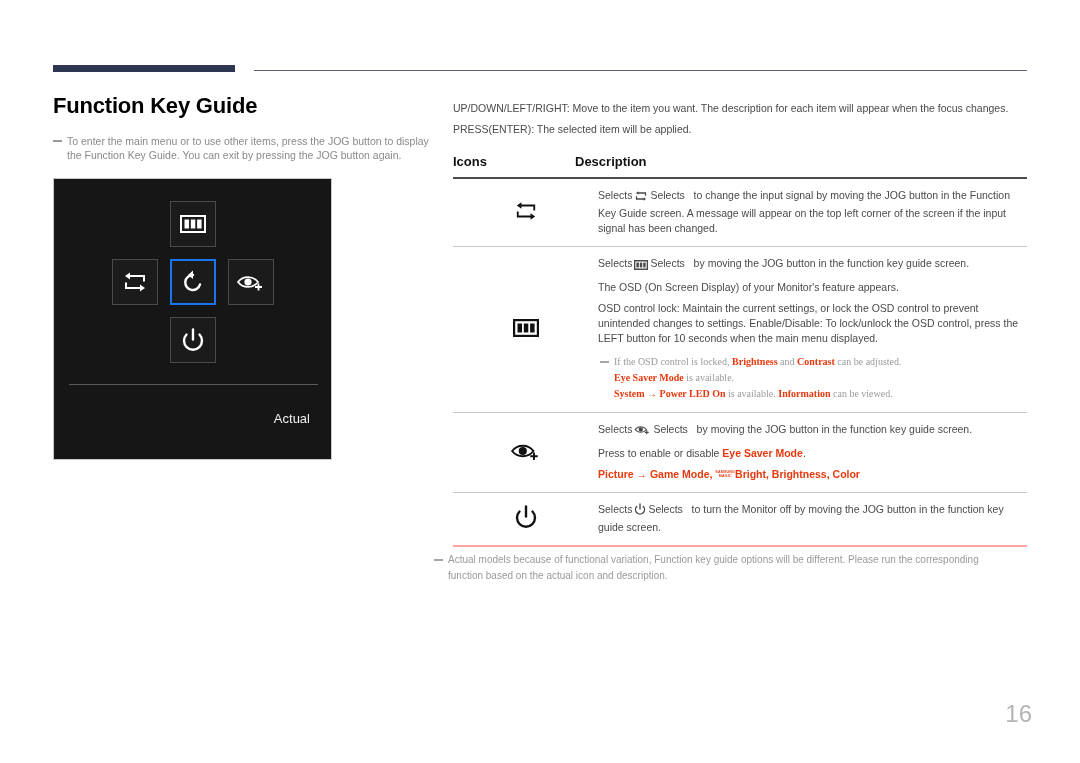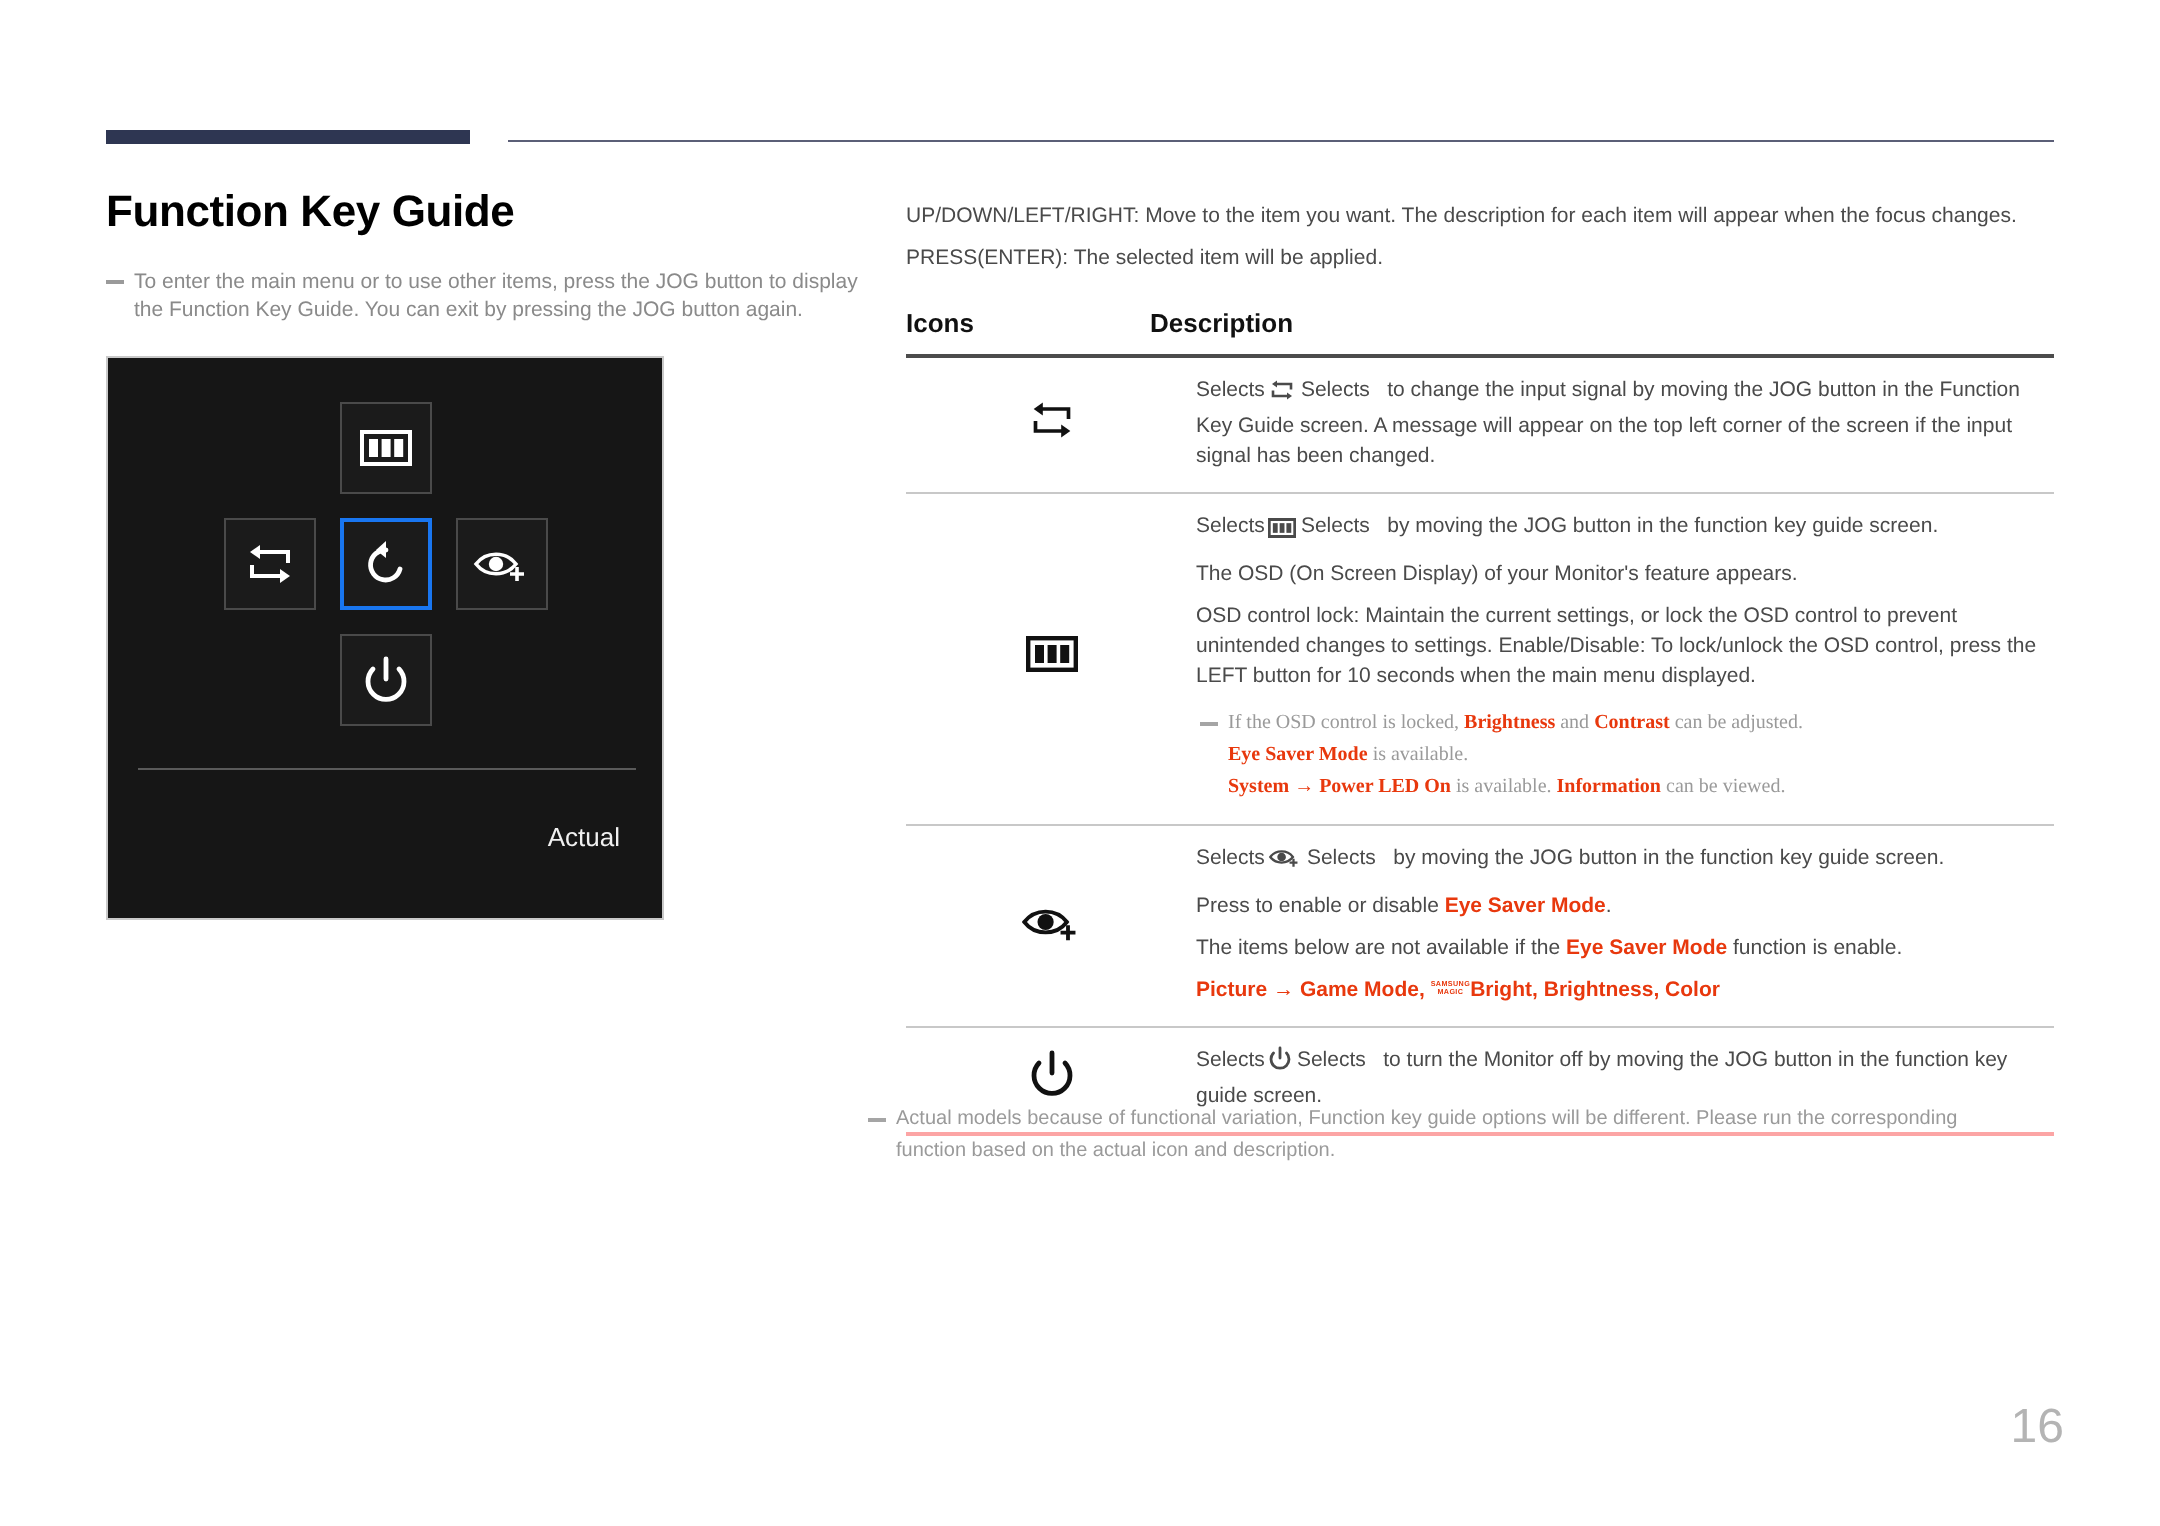--- a/index.html
+++ b/index.html
@@ -276,21 +276,20 @@
             </svg>
           </span>
         </div>
         <div class="cell-desc">
           <div class="line">Selects<span class="ic-inline"><svg width="17" height="13" viewBox="0 0 30 22">
                   <path d="M2 11 C7 4.5, 17 4.5, 22 11 C17 17.5, 7 17.5, 2 11 Z" fill="none" stroke="#4a4a4a" stroke-width="2"></path>
                   <circle cx="12" cy="11" r="3.8" fill="#4a4a4a"></circle>
                   <path d="M22.5 12.5 V19.5 M19 16 H26" stroke="#4a4a4a" stroke-width="2"></path>
                 </svg></span><span>Selects &nbsp; by moving the JOG button in the function key guide screen.</span></div>
           <div class="line"><span>Press to enable or disable </span><b class="red">Eye Saver Mode</b><span>.</span></div>
-          <div class="line"><span>The items below are not available if the </span><b class="red">Eye Saver Mode</b><span> function is enable.</span></div>
           <div class="line"><b class="red">Picture</b><b class="red"> → </b><b class="red">Game Mode</b><b class="red">, </b><span class="magic"><span>SAMSUNG</span><span>MAGIC</span></span><b class="red">Bright</b><b class="red">, </b><b class="red">Brightness</b><b class="red">, </b><b class="red">Color</b></div>
         </div>
       </div>
 
       <div class="row">
         <div class="cell-icon">
           <span>
             <svg width="24" height="25" viewBox="0 0 24 25">
               <path d="M5.5 6.5 A9 9 0 1 0 18.5 6.5" fill="none" stroke="#111" stroke-width="2.4" stroke-linecap="round"></path>
               <path d="M12 1.5 V11.5" stroke="#111" stroke-width="2.4" stroke-linecap="round"></path>

